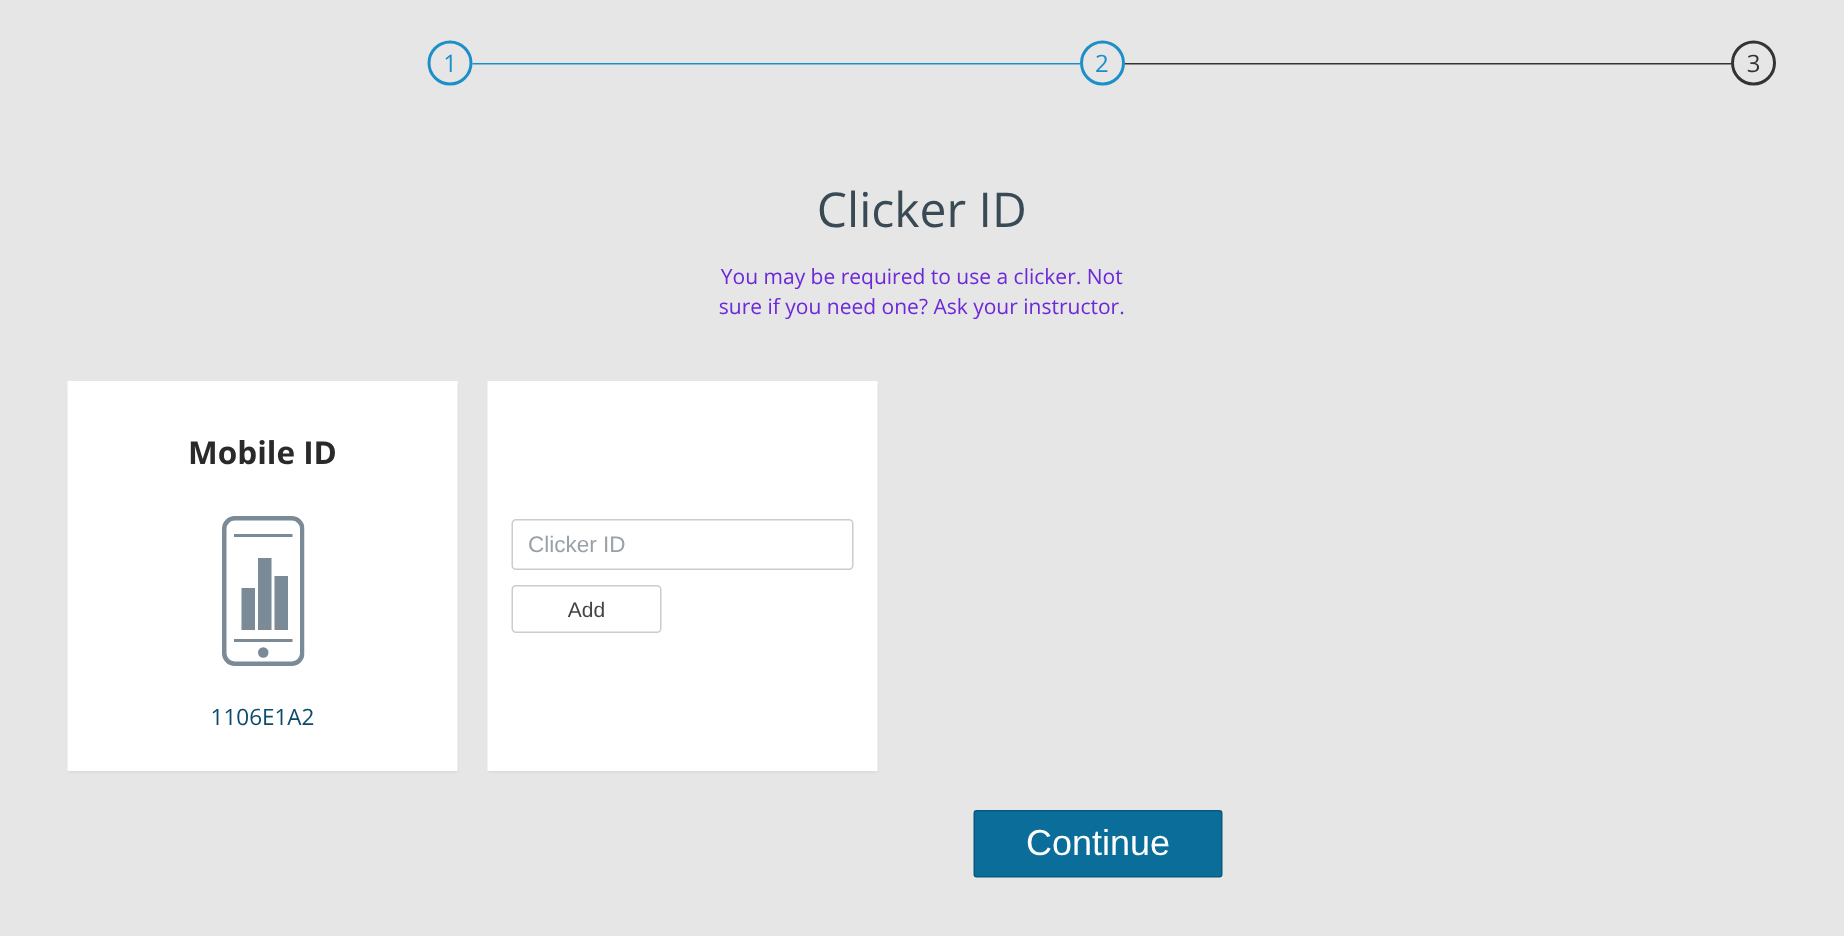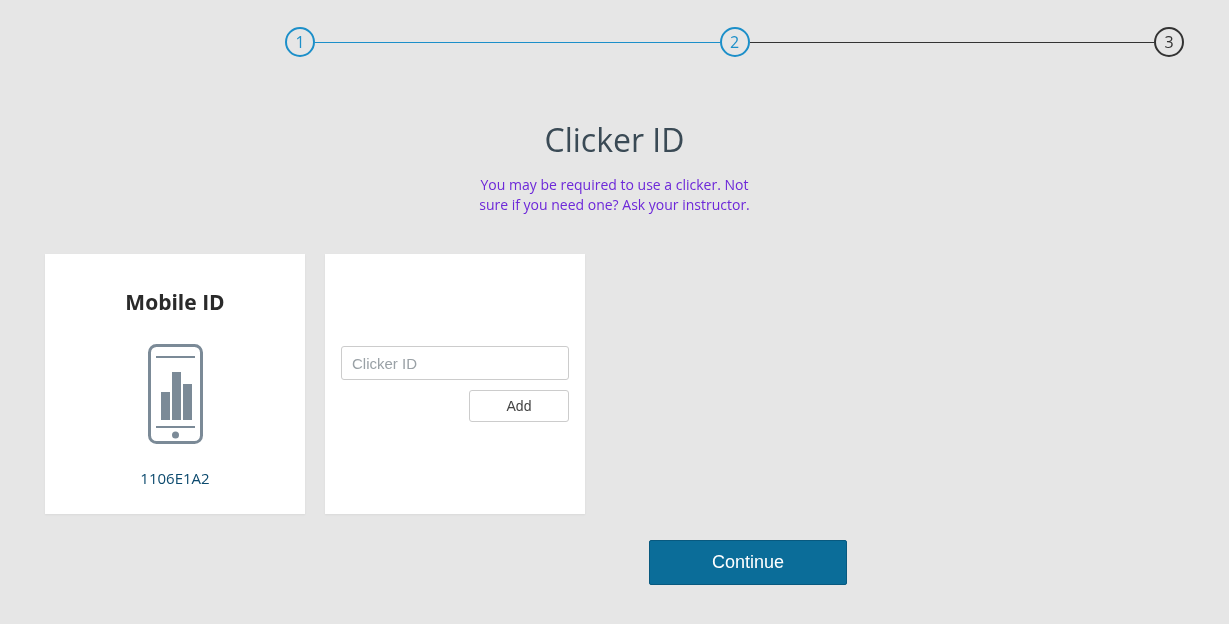--- a/index.html
+++ b/index.html
@@ -124,45 +124,45 @@
     padding: 0 10px;
     font-size: 15px;
     color: #555;
     outline: none;
     margin-bottom: 10px;
   }
   .text-input::placeholder { color: #9aa1a6; }
   .add-row {
     width: 228px;
     display: flex;
-    justify-content: flex-end;
+    justify-content: flex-start;
   }
   .add-button {
     width: 100px;
     height: 32px;
     background: #fff;
     border: 1px solid #ccc;
     border-radius: 3px;
     font-size: 14px;
     color: #444;
     cursor: pointer;
   }
 
   
   .continue-button {
     position: absolute;
     top: 540px;
     left: 649px;
-    width: 198px;
+    width: 166px;
     height: 45px;
     background: #0b6d99;
     border: 1px solid #08597f;
     border-radius: 2px;
     color: #fff;
-    font-size: 18px;
+    font-size: 24px;
     font-weight: 400;
     cursor: pointer;
   }
 </style>
 </head>
 <body>
 
 <div class="stepper">
   <div class="step-circle done">
     <span>1</span>

